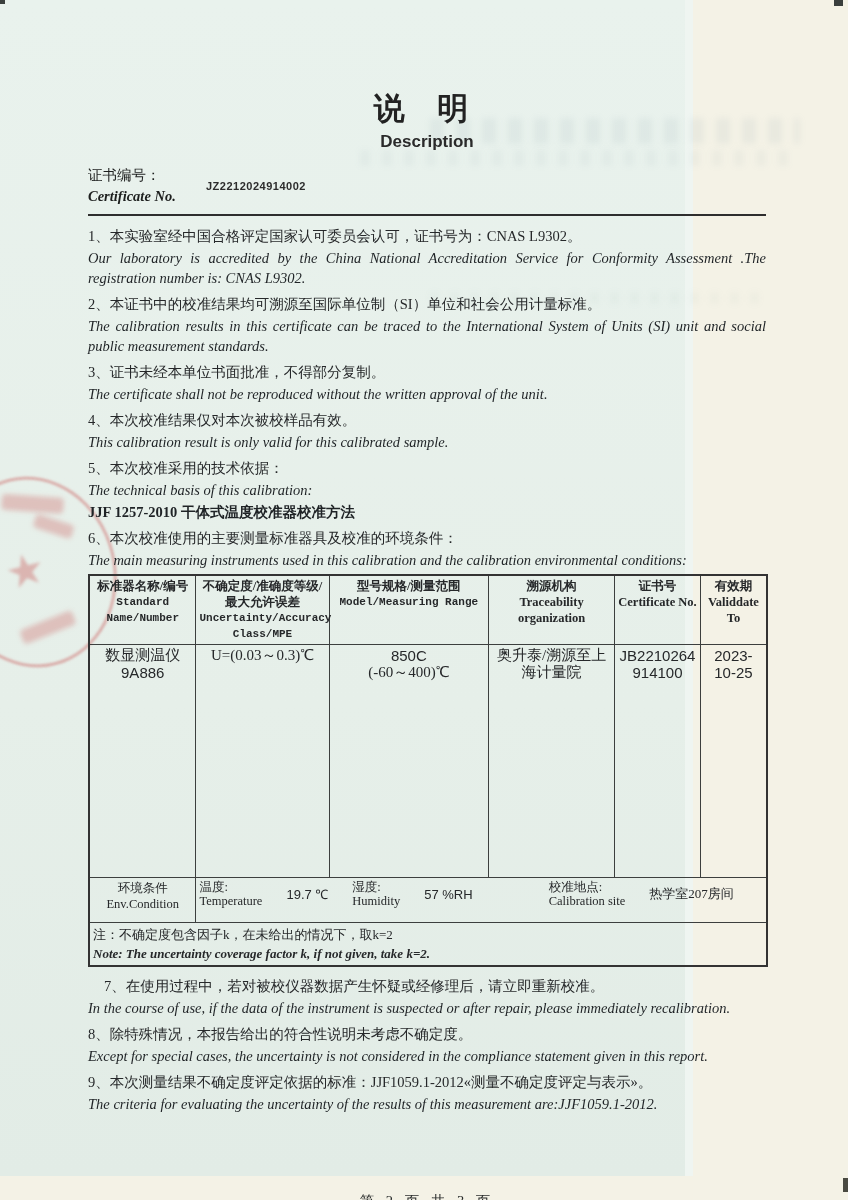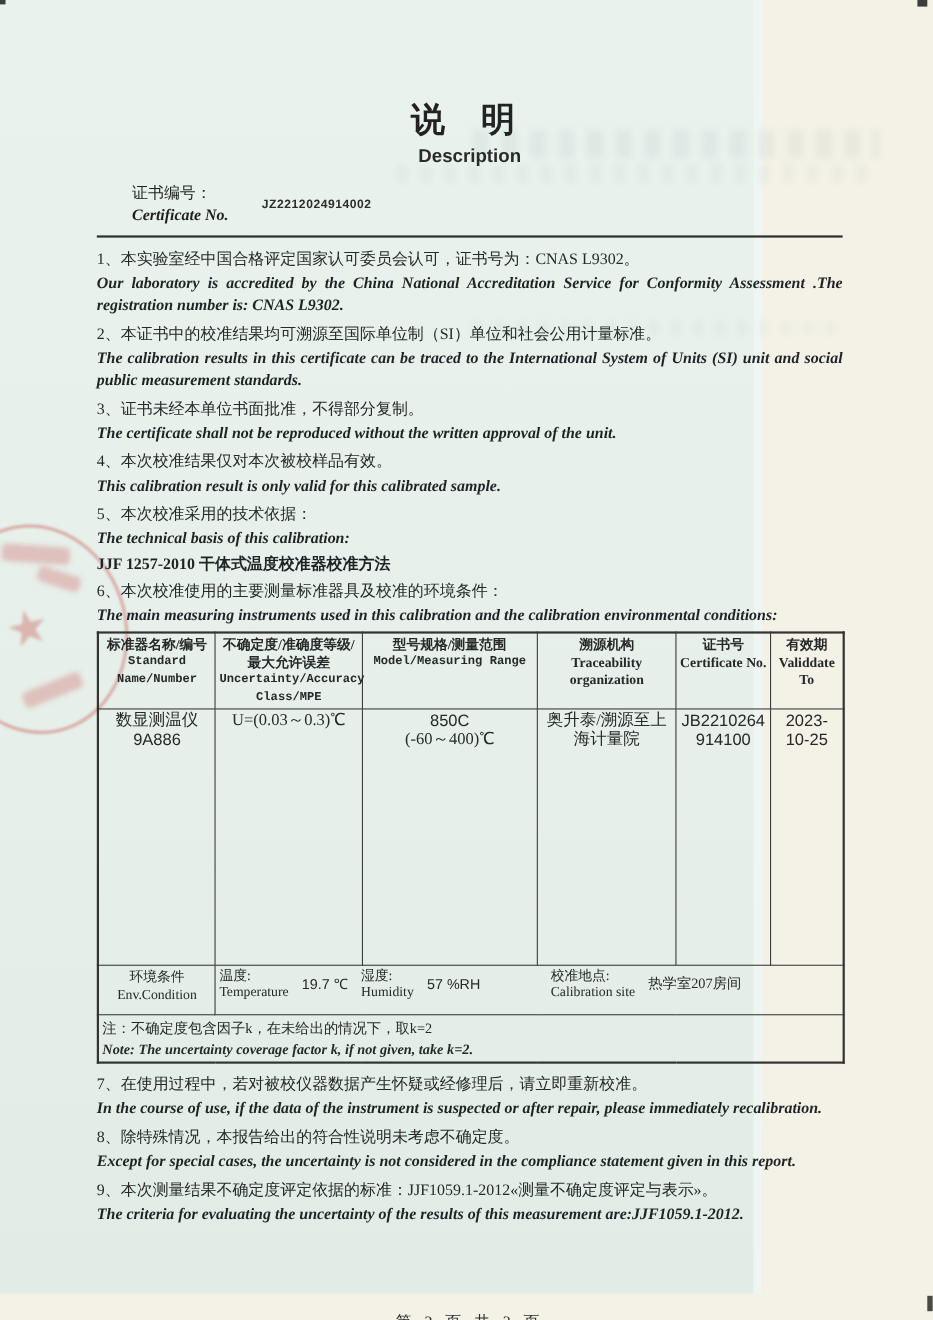--- a/index.html
+++ b/index.html
@@ -34,49 +34,49 @@
   #stamp .b2{left:96px;top:50px;width:40px;height:14px;transform:rotate(32deg);}
   #stamp .b3{left:58px;top:146px;width:56px;height:15px;transform:rotate(-8deg);}
 
   #content{position:absolute;left:88px;top:0;width:678px;color:#1d1f1e;}
 
   
   #title-cn{margin-top:88px;text-align:center;font-size:31px;font-weight:bold;
             letter-spacing:12px;font-family:"Liberation Sans","Liberation Serif",sans-serif;color:#222;}
   #title-en{text-align:center;font-size:17px;font-weight:bold;margin-top:2px;
             font-family:Liberation Sans, sans-serif;color:#2a2a2a;}
-  #cert-row{position:relative;margin-top:14px;height:44px;margin-left:32px;}
+  #cert-row{position:relative;margin-top:14px;height:44px;}
   #cert-label-cn{font-size:14.5px;}
   #cert-label-en{font-size:14.5px;font-style:italic;font-weight:bold;margin-top:3px;}
   #cert-no{position:absolute;left:118px;top:14px;font-size:11px;font-weight:bold;
            font-family:"Liberation Sans",sans-serif;letter-spacing:.5px;color:#2c2c2c;}
   #header-rule{border:none;border-top:2.5px solid #2e2e2e;margin:4px 0 10px 0;}
 
   
   .note-cn{font-size:14.5px;line-height:20px;margin-top:6px;color:#26282a;}
-  .note-en{font-size:14.5px;line-height:20px;font-weight:bold;font-style:italic;
+  .note-en{font-size:14.5px;line-height:20px;font-weight:normal;font-style:italic;
            text-align:justify;color:#1f2326;margin-top:2px;}
   .note-extra{font-size:14.5px;font-weight:bold;margin-top:3px;color:#1f2326;}
 
   
   #cal-table{border-collapse:collapse;width:680px;margin-top:4px;table-layout:fixed;}
   #cal-table td,#cal-table th{border:1px solid #3c3f3e;vertical-align:top;
            padding:2px 3px;color:#26282a;}
   #cal-table{border:2px solid #333;}
   th.hcn{font-size:12.5px;font-weight:bold;text-align:center;vertical-align:middle;line-height:16px;}
   .hen-mono{font-family:"Liberation Mono",monospace;font-size:11px;font-weight:bold;display:block;}
   .hen-serif{font-size:12.5px;font-weight:bold;display:block;}
   .c1{width:106px;} .c2{width:132px;} .c3{width:158px;} .c4{width:125px;} .c5{width:85px;} .c6{width:66px;}
   td.data{font-size:15px;text-align:center;padding-top:7px;line-height:17px;height:228px;}
   td.data .mono-num{font-family:"Liberation Sans",sans-serif;}
   .brk{word-break:break-all;}
   
   td.env-label{font-size:12.5px;text-align:center;vertical-align:middle;line-height:16px;height:40px;}
   td.env-main{vertical-align:middle;font-size:12.5px;}
-  .env-flex{display:flex;align-items:center;gap:4px;}
+  .env-flex{display:flex;align-items:center;gap:16px;}
   .env-pair{text-align:left;line-height:14px;font-size:12.5px;}
   .env-val{font-size:13px;padding:0 8px;white-space:nowrap;font-family:"Liberation Sans",sans-serif;}
   
   td.tnote{font-size:13px;line-height:19px;padding:4px 6px 4px 18px;}
   td.tnote .en{font-style:italic;font-weight:bold;}
 
   #footer{text-align:center;font-size:14.5px;letter-spacing:4px;margin-top:78px;color:#2a2d2c;}
 </style>
 </head>
 <body>
@@ -206,21 +206,21 @@
       </tr>
       <tr>
         <td class="tnote" colspan="6">
           <div>注：不确定度包含因子k，在未给出的情况下，取k=2</div>
           <div class="en">Note: The uncertainty coverage factor k, if not given, take k=2.</div>
         </td>
       </tr>
     </tbody>
       </table>
 
-    <div class="note-cn" style="margin-top:9px;">7、在使用过程中，若对被校仪器数据产生怀疑或经修理后，请立即重新校准。</div>
+    <div class="note-cn" style="margin-top:9px;margin-left:16px;">7、在使用过程中，若对被校仪器数据产生怀疑或经修理后，请立即重新校准。</div>
     <div class="note-en">In the course of use, if the data of the instrument is suspected or after repair, please immediately recalibration.</div>
     <div class="note-cn">8、除特殊情况，本报告给出的符合性说明未考虑不确定度。</div>
     <div class="note-en">Except for special cases, the uncertainty is not considered in the compliance statement given in this report.</div>
     <div class="note-cn">9、本次测量结果不确定度评定依据的标准：JJF1059.1-2012«测量不确定度评定与表示»。</div>
     <div class="note-en">The criteria for evaluating the uncertainty of the results of this measurement are:JJF1059.1-2012.</div>
 
     <div id="footer">第 2 页  共 3 页</div>
   </div>
 
   <div class="corner-mark" id="corner-tl"></div>

